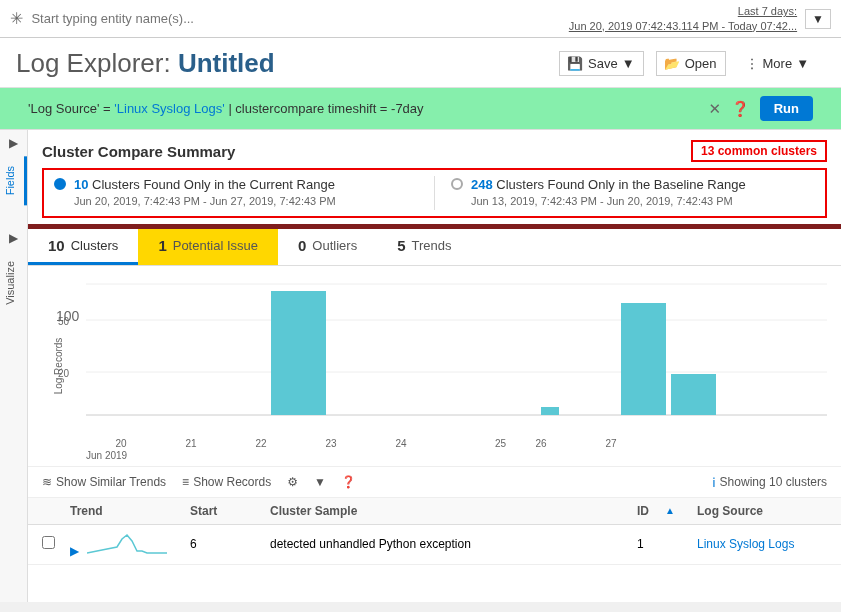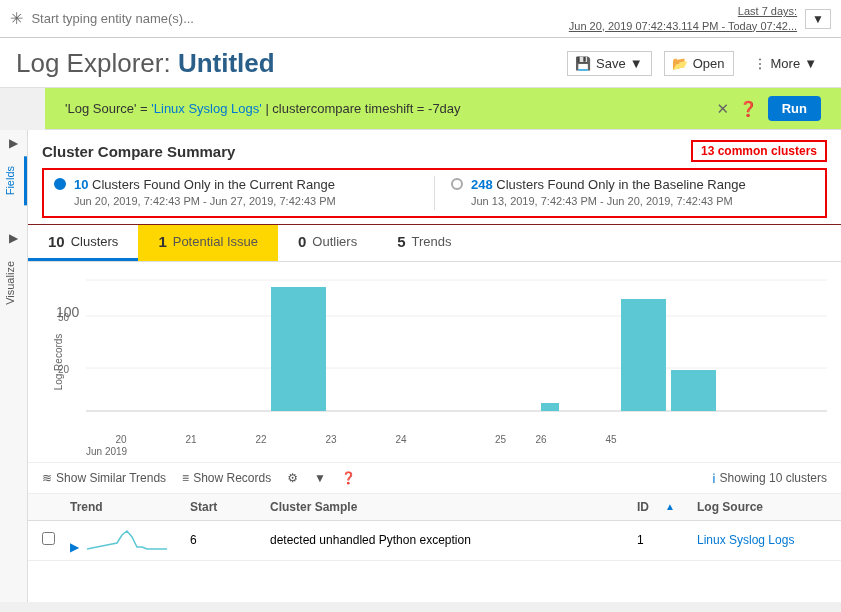--- a/index.html
+++ b/index.html
@@ -37,21 +37,21 @@
       background: #fff;
       border: 1px solid #ccc;
       padding: 2px 6px;
       cursor: pointer;
       font-size: 12px;
       color: #333;
     }
 
     .header-row {
       background: #fff;
-      padding: 10px 16px 8px 16px;
+      padding: 10px 24px 8px 16px;
       display: flex;
       align-items: center;
       justify-content: space-between;
       border-bottom: 1px solid #e0e0e0;
     }
     .header-title {
       font-size: 26px;
       font-weight: 300;
       color: #333;
     }
@@ -71,27 +71,26 @@
       padding: 4px 8px;
       border: 1px solid #ccc;
       background: #fff;
     }
     .header-btn.more {
       border: none;
       background: none;
     }
 
     .query-bar {
-      background: #bef264;
-      padding: 8px 20px;
+      background: #86efac;
+      padding: 8px 28px;
       display: flex;
       align-items: center;
       justify-content: space-between;
       border-bottom: 1px solid #ddd;
-      margin-left: 45px;
     }
     .query-text {
       font-size: 13px;
       color: #333;
     }
     .query-text .query-key { color: #333; }
     .query-text .query-val { color: #0078d4; }
     .query-actions {
       display: flex;
       align-items: center;
@@ -144,21 +143,21 @@
     }
 
     .content-area {
       flex: 1;
       overflow-y: auto;
       background: #fff;
     }
 
     .cluster-summary {
       padding: 10px 14px 6px 14px;
-      border-bottom: 1px solid #7f1d1d;
+      border-bottom: 5px solid #7f1d1d;
     }
     .cluster-summary-header {
       display: flex;
       align-items: center;
       justify-content: space-between;
       margin-bottom: 6px;
     }
     .cluster-summary-title {
       font-size: 15px;
       font-weight: 600;
@@ -414,21 +413,21 @@
         </svg>
 
         <div style="position:absolute; bottom:-18px; left:0; width:100%; display:flex; font-size:10px; color:#666;">
           <span style="width:70px; text-align:center;">20</span>
           <span style="width:70px; text-align:center;">21</span>
           <span style="width:70px; text-align:center;">22</span>
           <span style="width:70px; text-align:center;">23</span>
           <span style="width:70px; text-align:center;">24</span>
           <span style="width:70px; text-align:right;">25</span>
           <span style="width:70px; text-align:center;">26</span>
-          <span style="width:70px; text-align:center;">45</span>
+          <span style="width:70px; text-align:center;">27</span>
         </div>
         <div style="position:absolute; bottom:-30px; left:0; font-size:10px; color:#666;margin-top:44px;">Jun 2019</div>
       </div>
     </div>
 
     <div class="bottom-toolbar">
       <div class="toolbar-btn">
         <span>≋</span>
         <span>Show Similar Trends</span>
       </div>

